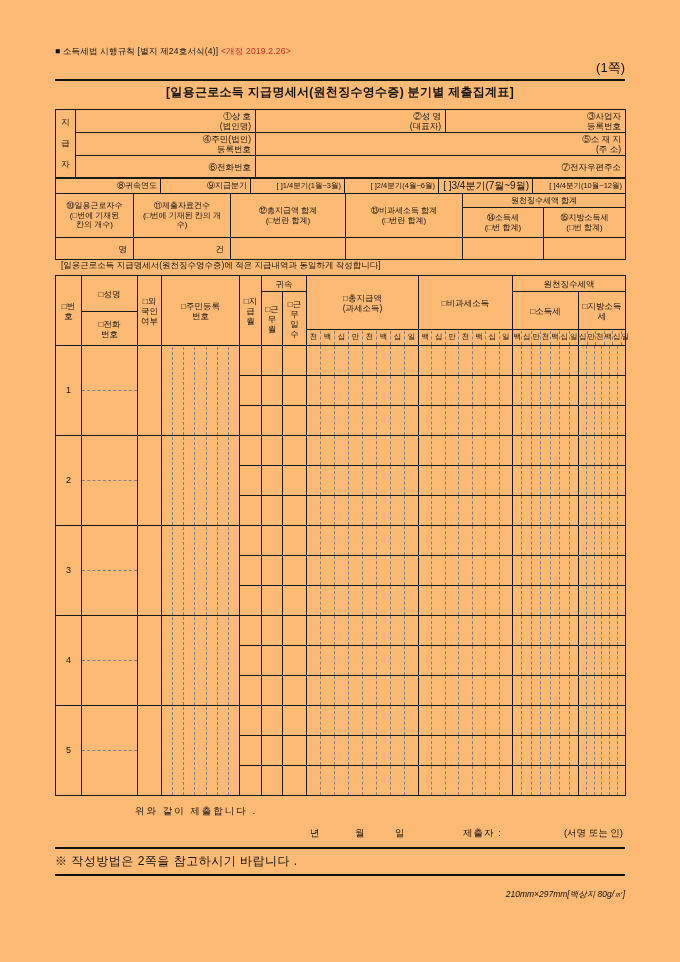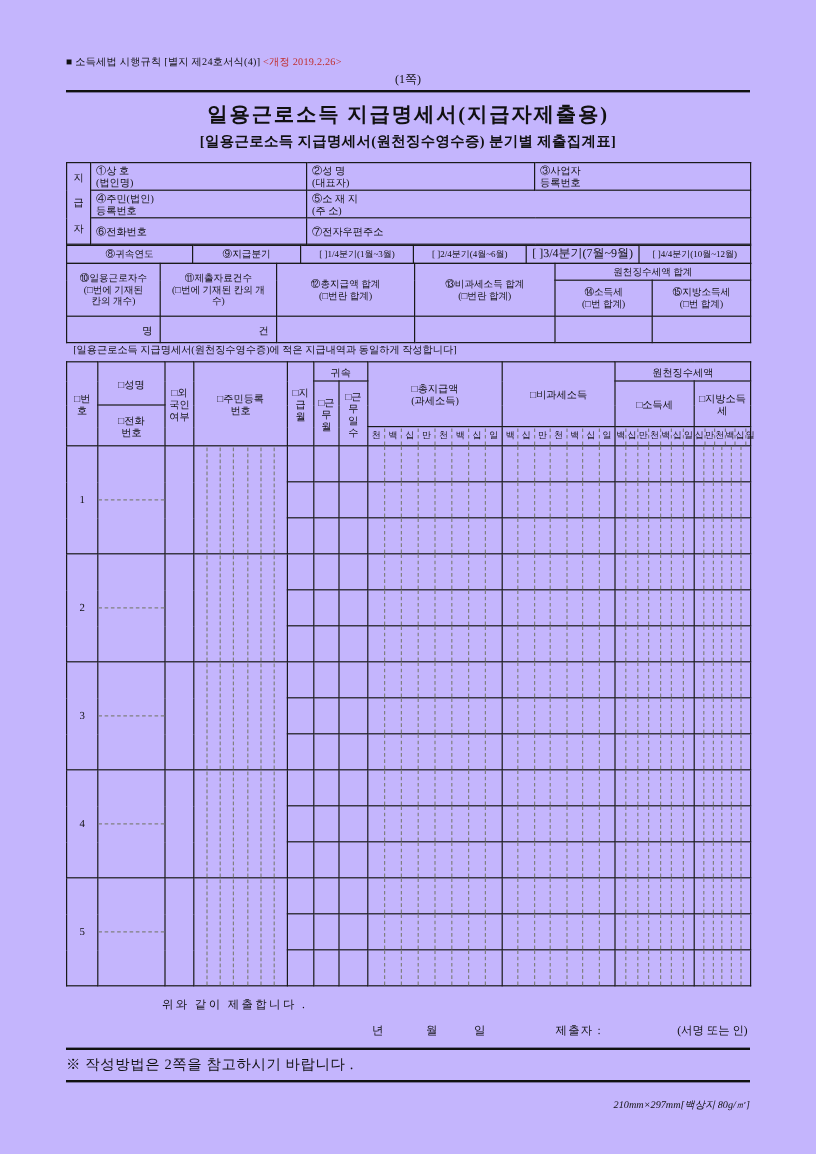--- a/index.html
+++ b/index.html
@@ -1,48 +1,48 @@
 <!DOCTYPE html>
 <html><head>
 <meta charset="utf-8">
 <style>
   * { box-sizing: border-box; }
   html,body { margin:0; padding:0; background:#ffffff; }
   .page {
-    position:relative; width:680px; height:962px; background:#c4b5fd;
-    font-family:Liberation Serif, serif; color:#111; overflow:hidden;
+    position:relative; width:680px; height:962px; background:#fdba74;
+    font-family:Liberation Sans, sans-serif; color:#111; overflow:hidden;
   }
   .content { position:absolute; left:55px; top:46px; width:570px; }
 
   .reg-line { font-size:8.5px; letter-spacing:0.2px; }
   .reg-line .red { color:#c03030; }
-  .marker-line { text-align:center; font-size:10px; margin-top:1px; }
+  .marker-line { text-align:right; font-size:13px; margin-top:1px; }
   .rule { height:2px; background:#111; margin-top:2px; }
 
   .title { font-size:17px; font-weight:bold; text-align:center; letter-spacing:1.5px; margin-top:7px; }
   .subtitle { font-size:12px; font-weight:bold; text-align:center; margin-top:3px; letter-spacing:0.3px; }
 
   table { border-collapse:collapse; width:570px; table-layout:fixed; }
   th, td {
     border:1px solid #1a1a1a; font-weight:normal; font-size:8.5px;
     line-height:1.18; padding:1px 2px; vertical-align:middle; text-align:center;
   }
   .pre { white-space:pre-line; }
 
   
   .payer { margin-top:8px; }
-  .payer td { height:22px; text-align:left; padding:1px 4px; }
+  .payer td { height:22px; text-align:right; padding:1px 4px; }
   .payer td.side { text-align:center; white-space:pre-line; line-height:21px; padding:0 2px; }
 
   
   .sec-title { font-size:9.5px; font-weight:bold; margin:6px 0 2px 0; }
   .sec-note { font-size:8.5px; margin:0 0 3px 6px; }
 
   
-  .sec1a td { height:15px; text-align:center; padding:1px 3px; font-size:8px; }
+  .sec1a td { height:15px; text-align:right; padding:1px 3px; font-size:8px; }
   .sec1b { margin-top:-1px; }
   .sec1b th, .sec1b td { font-size:8px; padding:1px 2px; }
   .sec1b tr.r-top th { height:14px; }
   .sec1b tr.r-sub th { height:30px; }
   .sec1b tr.r-val td { height:22px; }
   .sec1b td.unit { text-align:right; padding-right:6px; font-size:8.5px; }
 
   
   .main { margin-top:2px; }
   .main th { font-size:8.5px; padding:0 1px; }
@@ -81,21 +81,20 @@
 <div class="page">
   <div class="content">
 
     <div class="reg-line">
       <span>■ 소득세법 시행규칙 [별지 제24호서식(4)]</span>
       <span class="red">&lt;개정 2019.2.26&gt;</span>
     </div>
     <div class="marker-line">(1쪽)</div>
     <div class="rule"></div>
 
-    <div class="title">일용근로소득 지급명세서(지급자제출용)</div>
     <div class="subtitle">[일용근로소득 지급명세서(원천징수영수증) 분기별 제출집계표]</div>
 
     <table class="payer">
       <colgroup>
         <col style="width:20px">
           <col style="width:180px">
           <col style="width:190px">
           <col style="width:180px">
       </colgroup>
       <tbody>

